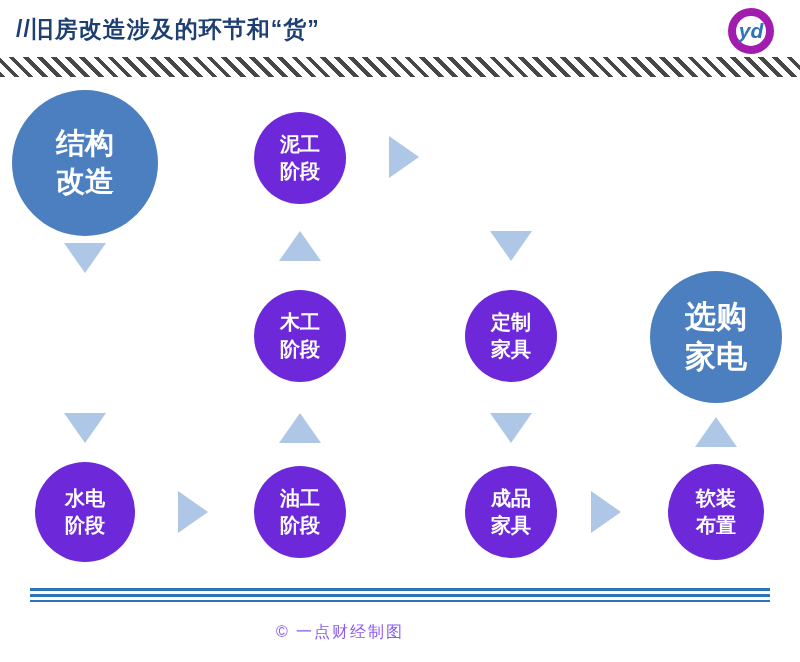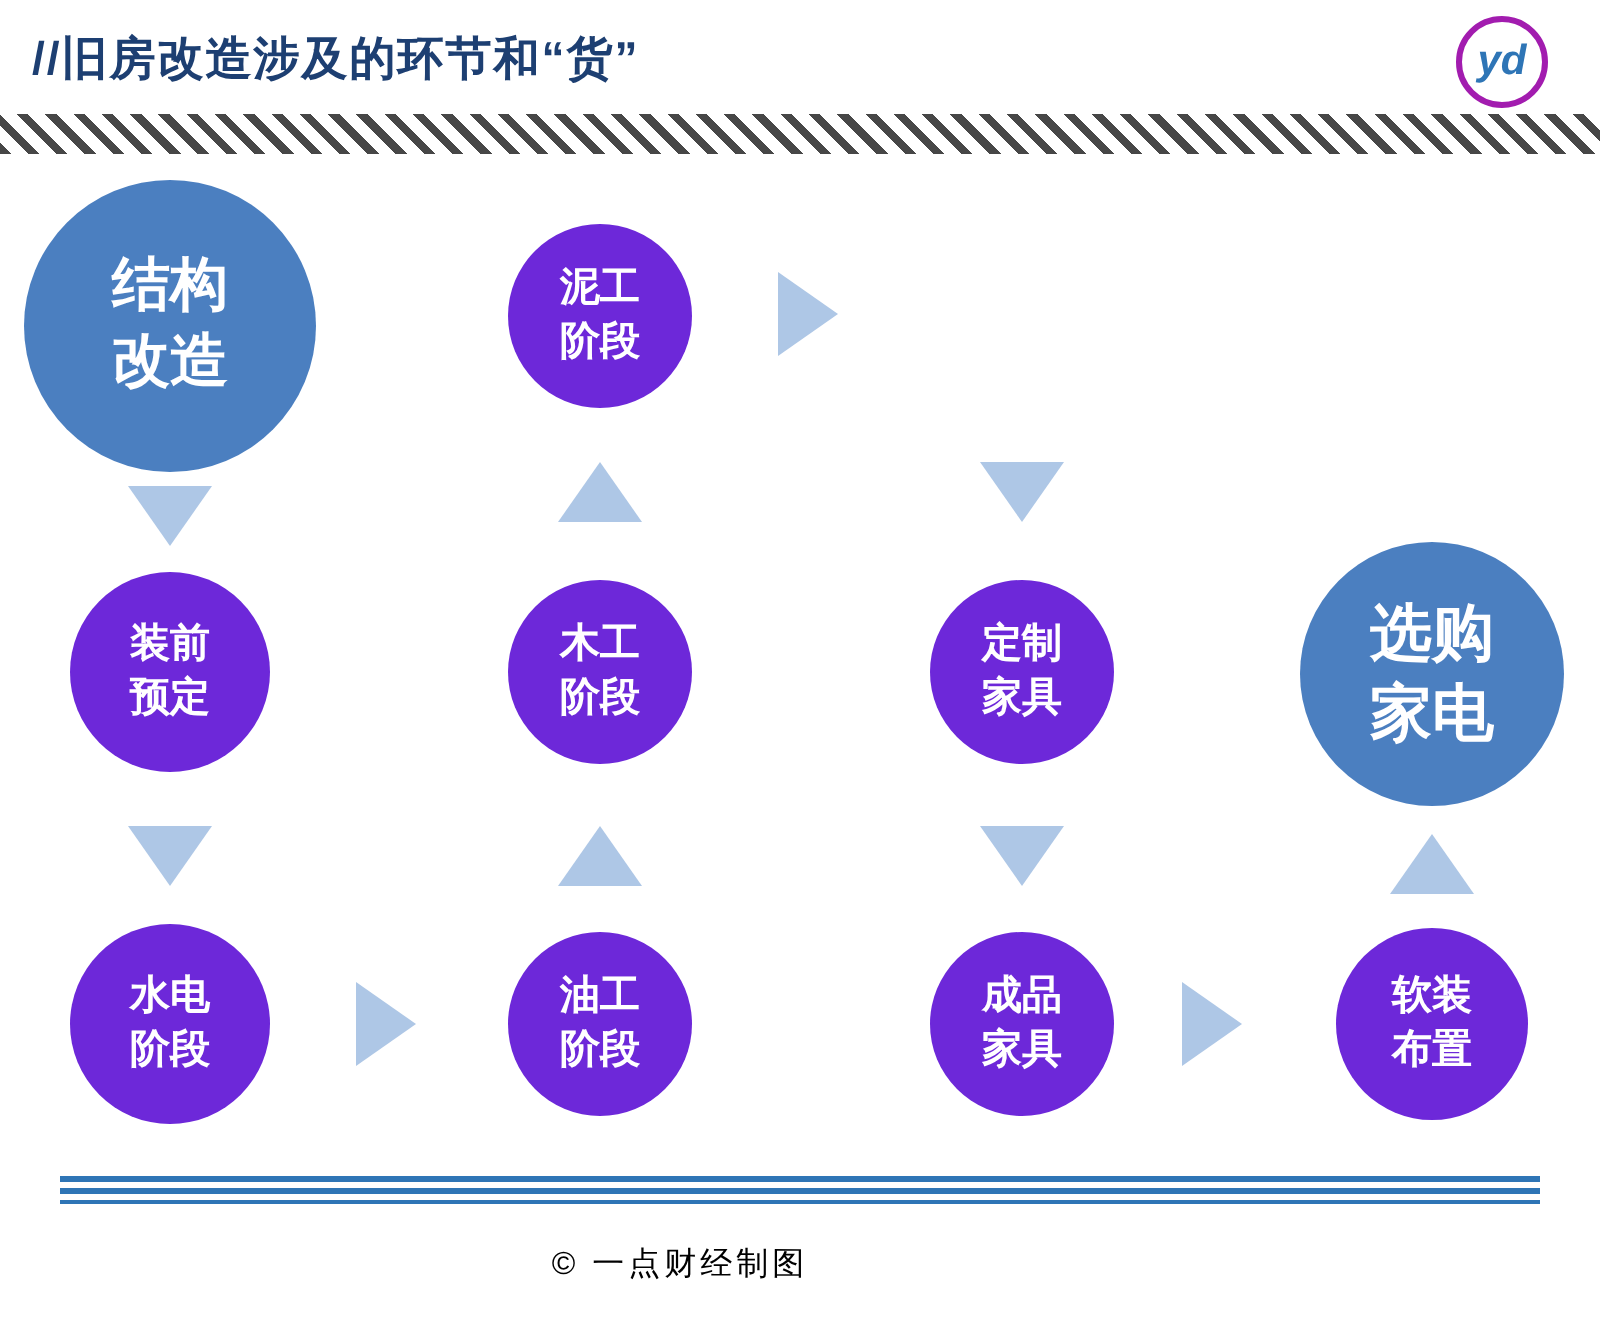--- a/index.html
+++ b/index.html
@@ -6,35 +6,35 @@
   html,body { background:#ffffff; }
   body { font-family:"Liberation Sans","DejaVu Sans",sans-serif; }
   .page { position:relative; width:800px; height:662px; background:#ffffff; overflow:hidden; }
 
   .title {
     position:absolute; left:16px; top:14px;
     font-size:23px; font-weight:bold; color:#1d3f72; letter-spacing:1px;
   }
   .logo {
     position:absolute; right:26px; top:8px; width:46px; height:46px;
-    border:3px solid #a21caf; border-radius:50%;
+    border:8px solid #a21caf; border-radius:50%;
     display:flex; align-items:center; justify-content:center;
     color:#2e75b6; font-weight:bold; font-style:italic; font-size:21px;
   }
   .band-top {
     position:absolute; left:0; top:57px; width:800px; height:20px;
     background:repeating-linear-gradient(45deg,#474747 0,#474747 4px,#ffffff 4px,#ffffff 10px);
   }
   .band-bottom {
     position:absolute; left:30px; top:588px; width:740px; height:14px;
     background:repeating-linear-gradient(180deg,#2e75b6 0,#2e75b6 3px,#ffffff 3px,#ffffff 6px);
   }
   .footer {
     position:absolute; left:0; top:622px; width:680px; text-align:center;
-    color:#000000; font-size:16px; letter-spacing:2px;
+    color:#8b5cf6; font-size:16px; letter-spacing:2px;
   }
 
   .node {
     position:absolute; border-radius:50%; color:#ffffff;
     display:flex; flex-direction:column; align-items:center; justify-content:center;
     font-weight:bold; text-align:left;
   }
   .node.small { background:#6d28d9; font-size:20px; line-height:1.35; }
   .node.large { background:#4b7fc0; font-size:29px; line-height:1.3; }
 
@@ -62,24 +62,20 @@
   <div class="node small" style="left:254px; top:112px; width:92px; height:92px">
     <span>泥工</span>
     <span>阶段</span>
   </div>
   <div class="arrow arrow-right" style="left:389px; top:136px"></div>
 
   <div class="arrow arrow-down" style="left:64px;  top:243px"></div>
   <div class="arrow arrow-up" style="left:279px; top:231px"></div>
   <div class="arrow arrow-down" style="left:490px; top:231px"></div>
 
-  <div class="node small" style="left:35px; top:286px; width:100px; height:100px">
-    <span>装前</span>
-    <span>预定</span>
-  </div>
   <div class="node small" style="left:254px; top:290px; width:92px; height:92px">
     <span>木工</span>
     <span>阶段</span>
   </div>
   <div class="node small" style="left:465px; top:290px; width:92px; height:92px">
     <span>定制</span>
     <span>家具</span>
   </div>
   <div class="node large" style="left:650px; top:271px; width:132px; height:132px; font-size:31px">
     <span>选购</span>

